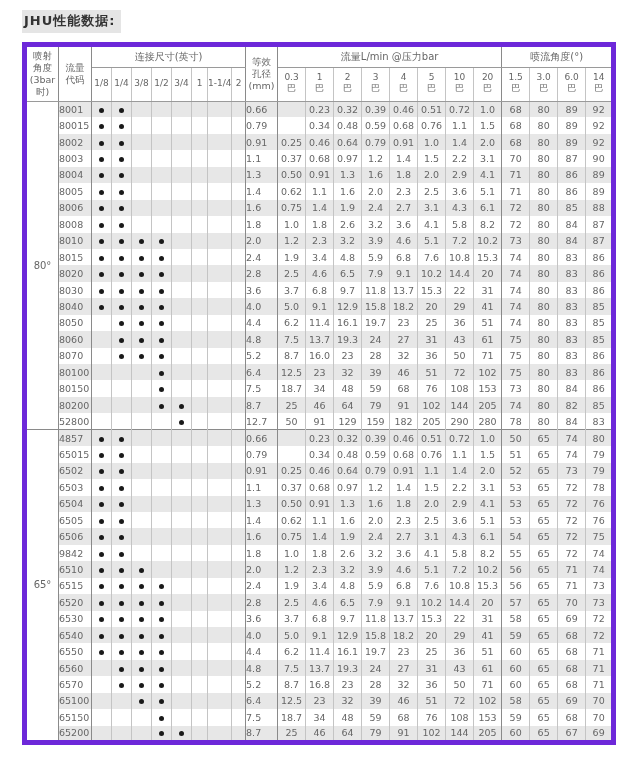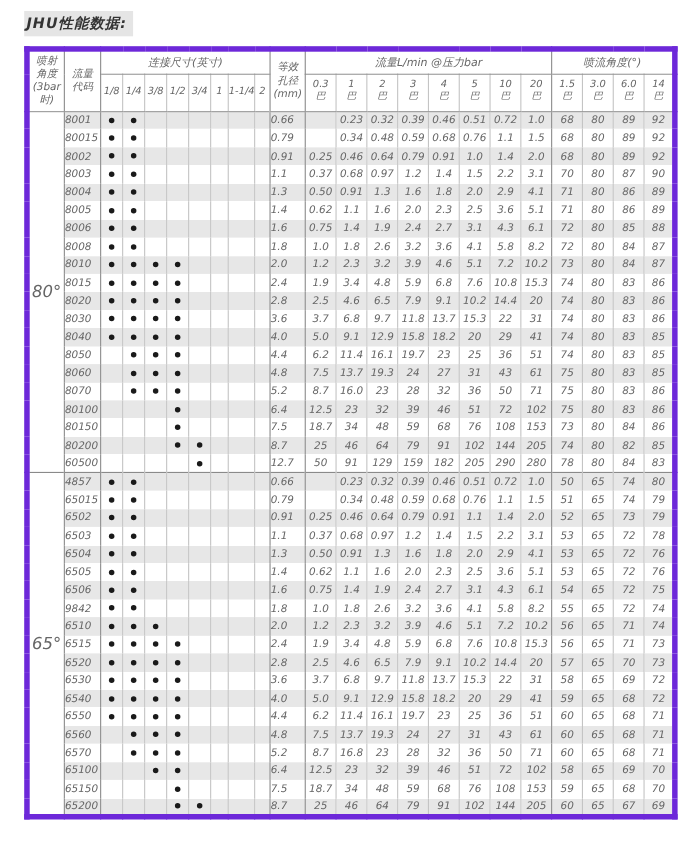--- a/index.html
+++ b/index.html
@@ -1,28 +1,28 @@
 <!DOCTYPE html>
 <html><head>
 <meta charset="utf-8">
 <style>
   html,body{margin:0;padding:0;}
   body{width:624px;height:775px;background:#ffffff;font-family:"DejaVu Sans","Liberation Sans",sans-serif;color:#666;}
-  .page{padding:8px 0 0 22px;font-style:italic;}
+  .page{padding:8px 0 0 22px;}
   .title{display:inline-block;font-size:13px;font-weight:bold;color:#333;background:#e5e5e5;padding:2px 6px 3px 2px;margin:2px 0 9px 0;letter-spacing:1px;}
   table{border-collapse:collapse;table-layout:fixed;width:589px;border:5px solid #6d28d9;}
   th,td{font-weight:normal;text-align:center;overflow:hidden;white-space:nowrap;box-sizing:border-box;}
   thead th{border-right:1px solid #c4c4c4;border-bottom:1px solid #9a9a9a;color:#666;background:#fff;}
   .h1 th{font-size:10px;padding:2px 0;}
   .h1 th.ml{font-size:9.5px;line-height:1.25;padding:3px 0;}
   .h2 th{font-size:9px;line-height:1.25;padding:2px 0 4px 0;}
   .gb{border-right:1px solid #8a8a8a !important;}
   tbody td{border-right:1px solid #c4c4c4;font-size:9.5px;height:16.45px;padding:0;}
   tr.stripe td{background:#e7e7e7;}
-  td.angle-cell{background:#fff !important;font-size:15px;color:#666;}
+  td.angle-cell{background:#fff !important;font-size:10px;color:#666;}
   tr.sec-start td{border-top:1px solid #8a8a8a;}
   td.code{text-align:left;padding-right:4px;}
   td.ap{text-align:left;padding-right:5px;}
   .dot{display:inline-block;width:5px;height:5px;border-radius:50%;background:#1a1a1a;vertical-align:middle;}
 </style>
 </head>
 <body>
 
 <div class="page">
   <div class="title">JHU性能数据:</div>
@@ -523,21 +523,21 @@
           <td>91</td>
           <td>102</td>
           <td>144</td>
           <td class="gb">205</td>
           <td>74</td>
           <td>80</td>
           <td>82</td>
           <td>85</td>
         </tr>
         <tr class="plain">
-          <td class="code gb">60500</td>
+          <td class="code gb">52800</td>
           <td></td>
           <td></td>
           <td></td>
           <td></td>
           <td><span class="dot"></span></td>
           <td></td>
           <td></td>
           <td class="gb"></td>
           <td class="ap gb">12.7</td>
           <td>50</td>

